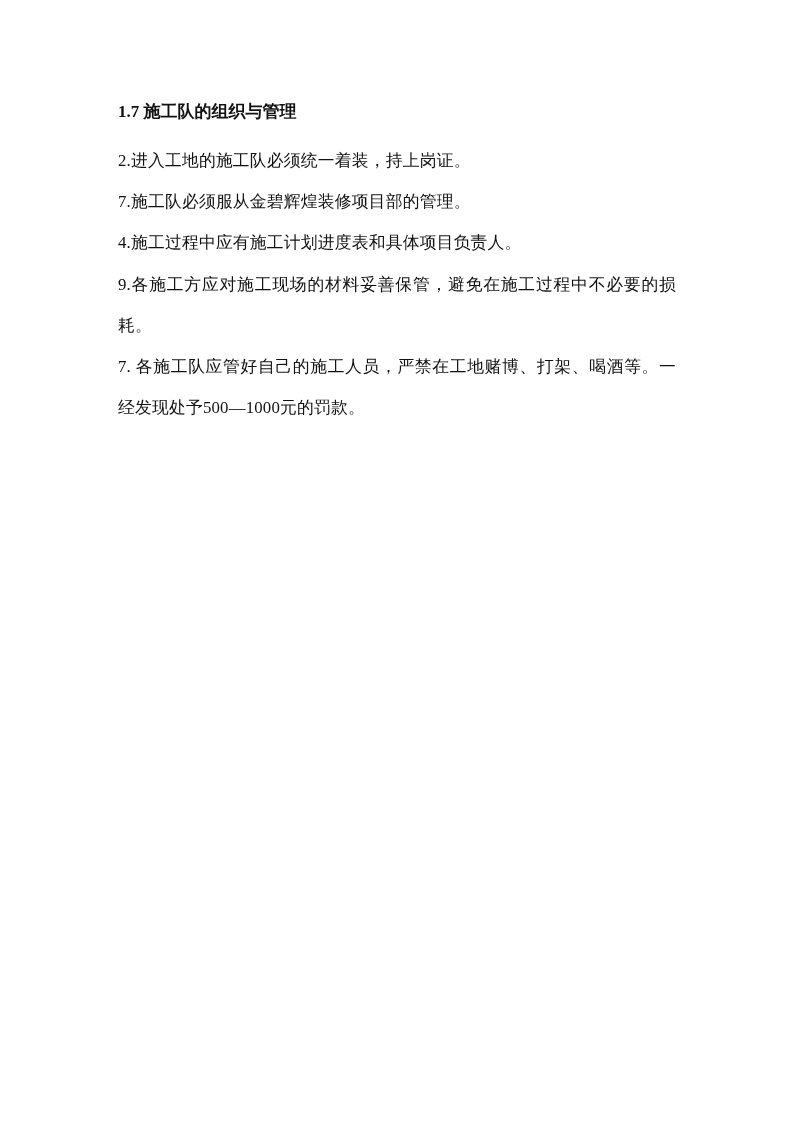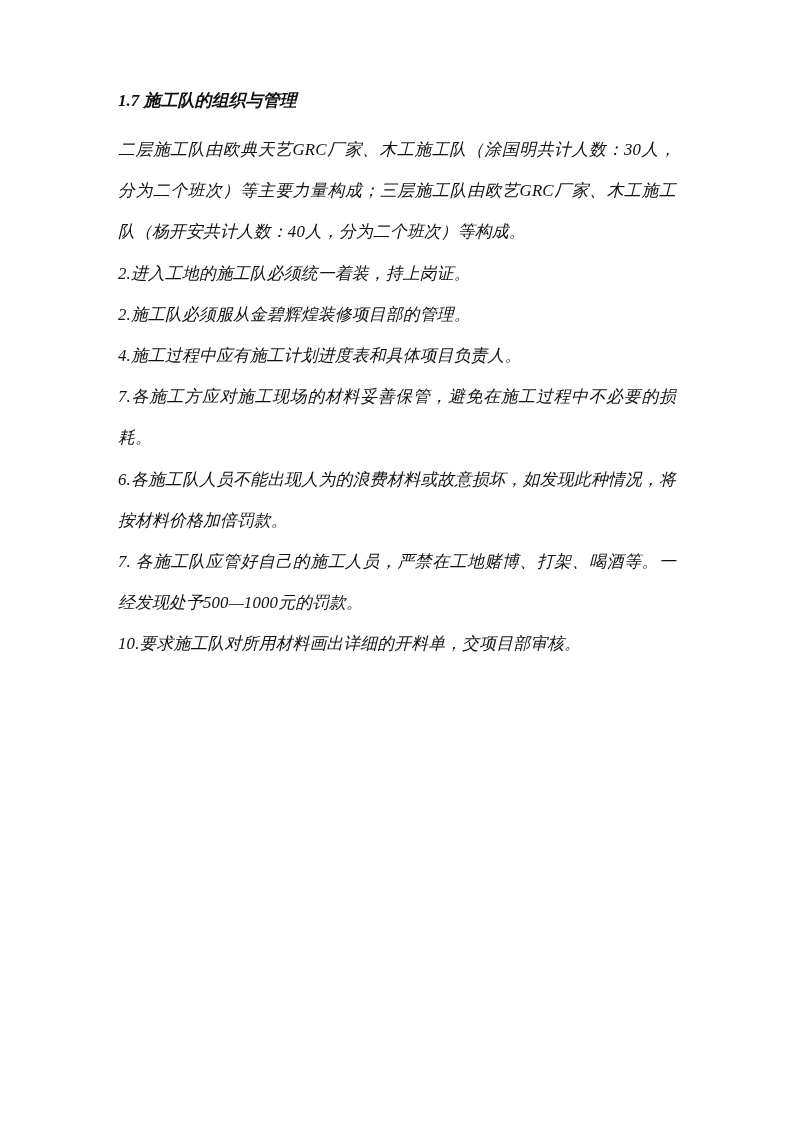--- a/index.html
+++ b/index.html
@@ -1,27 +1,24 @@
 <!DOCTYPE html>
 <html><head>
 <meta charset="utf-8">
 <style>
   html, body { margin: 0; padding: 0; background: #ffffff; }
   body { width: 793px; height: 1122px; position: relative; overflow: hidden;
          font-family: "Liberation Serif", "DejaVu Serif", serif; color: #111; }
-  .page { position: absolute; left: 118px; top: 88px; width: 558px; font-style: italic; }
+  .page { position: absolute; left: 118px; top: 99px; width: 558px; }
   .heading { font-size: 17px; font-weight: bold; line-height: 26px; margin: 0 0 15px 0; height: 26px; }
   .para { font-size: 16.8px; line-height: 41.2px; margin: 0; text-align: justify; text-justify: inter-character; letter-spacing: 0.2px; }
 </style>
 </head>
 <body>
 
 <div class="page">
   <h1 class="heading">1.7 施工队的组织与管理</h1>
-  <p class="para">二层施工队由欧典天艺GRC厂家、木工施工队（涂国明共计人数：30人，分为二个班次）等主要力量构成；三层施工队由欧艺GRC厂家、木工施工队（杨开安共计人数：40人，分为二个班次）等构成。</p>
   <p class="para">2.进入工地的施工队必须统一着装，持上岗证。</p>
-  <p class="para">2.施工队必须服从金碧辉煌装修项目部的管理。</p>
+  <p class="para">7.施工队必须服从金碧辉煌装修项目部的管理。</p>
   <p class="para">4.施工过程中应有施工计划进度表和具体项目负责人。</p>
-  <p class="para">7.各施工方应对施工现场的材料妥善保管，避免在施工过程中不必要的损耗。</p>
-  <p class="para">6.各施工队人员不能出现人为的浪费材料或故意损坏，如发现此种情况，将按材料价格加倍罚款。</p>
+  <p class="para">9.各施工方应对施工现场的材料妥善保管，避免在施工过程中不必要的损耗。</p>
   <p class="para">7. 各施工队应管好自己的施工人员，严禁在工地赌博、打架、喝酒等。一经发现处予500—1000元的罚款。</p>
-  <p class="para">10.要求施工队对所用材料画出详细的开料单，交项目部审核。</p>
 </div>
 
 </body></html>

